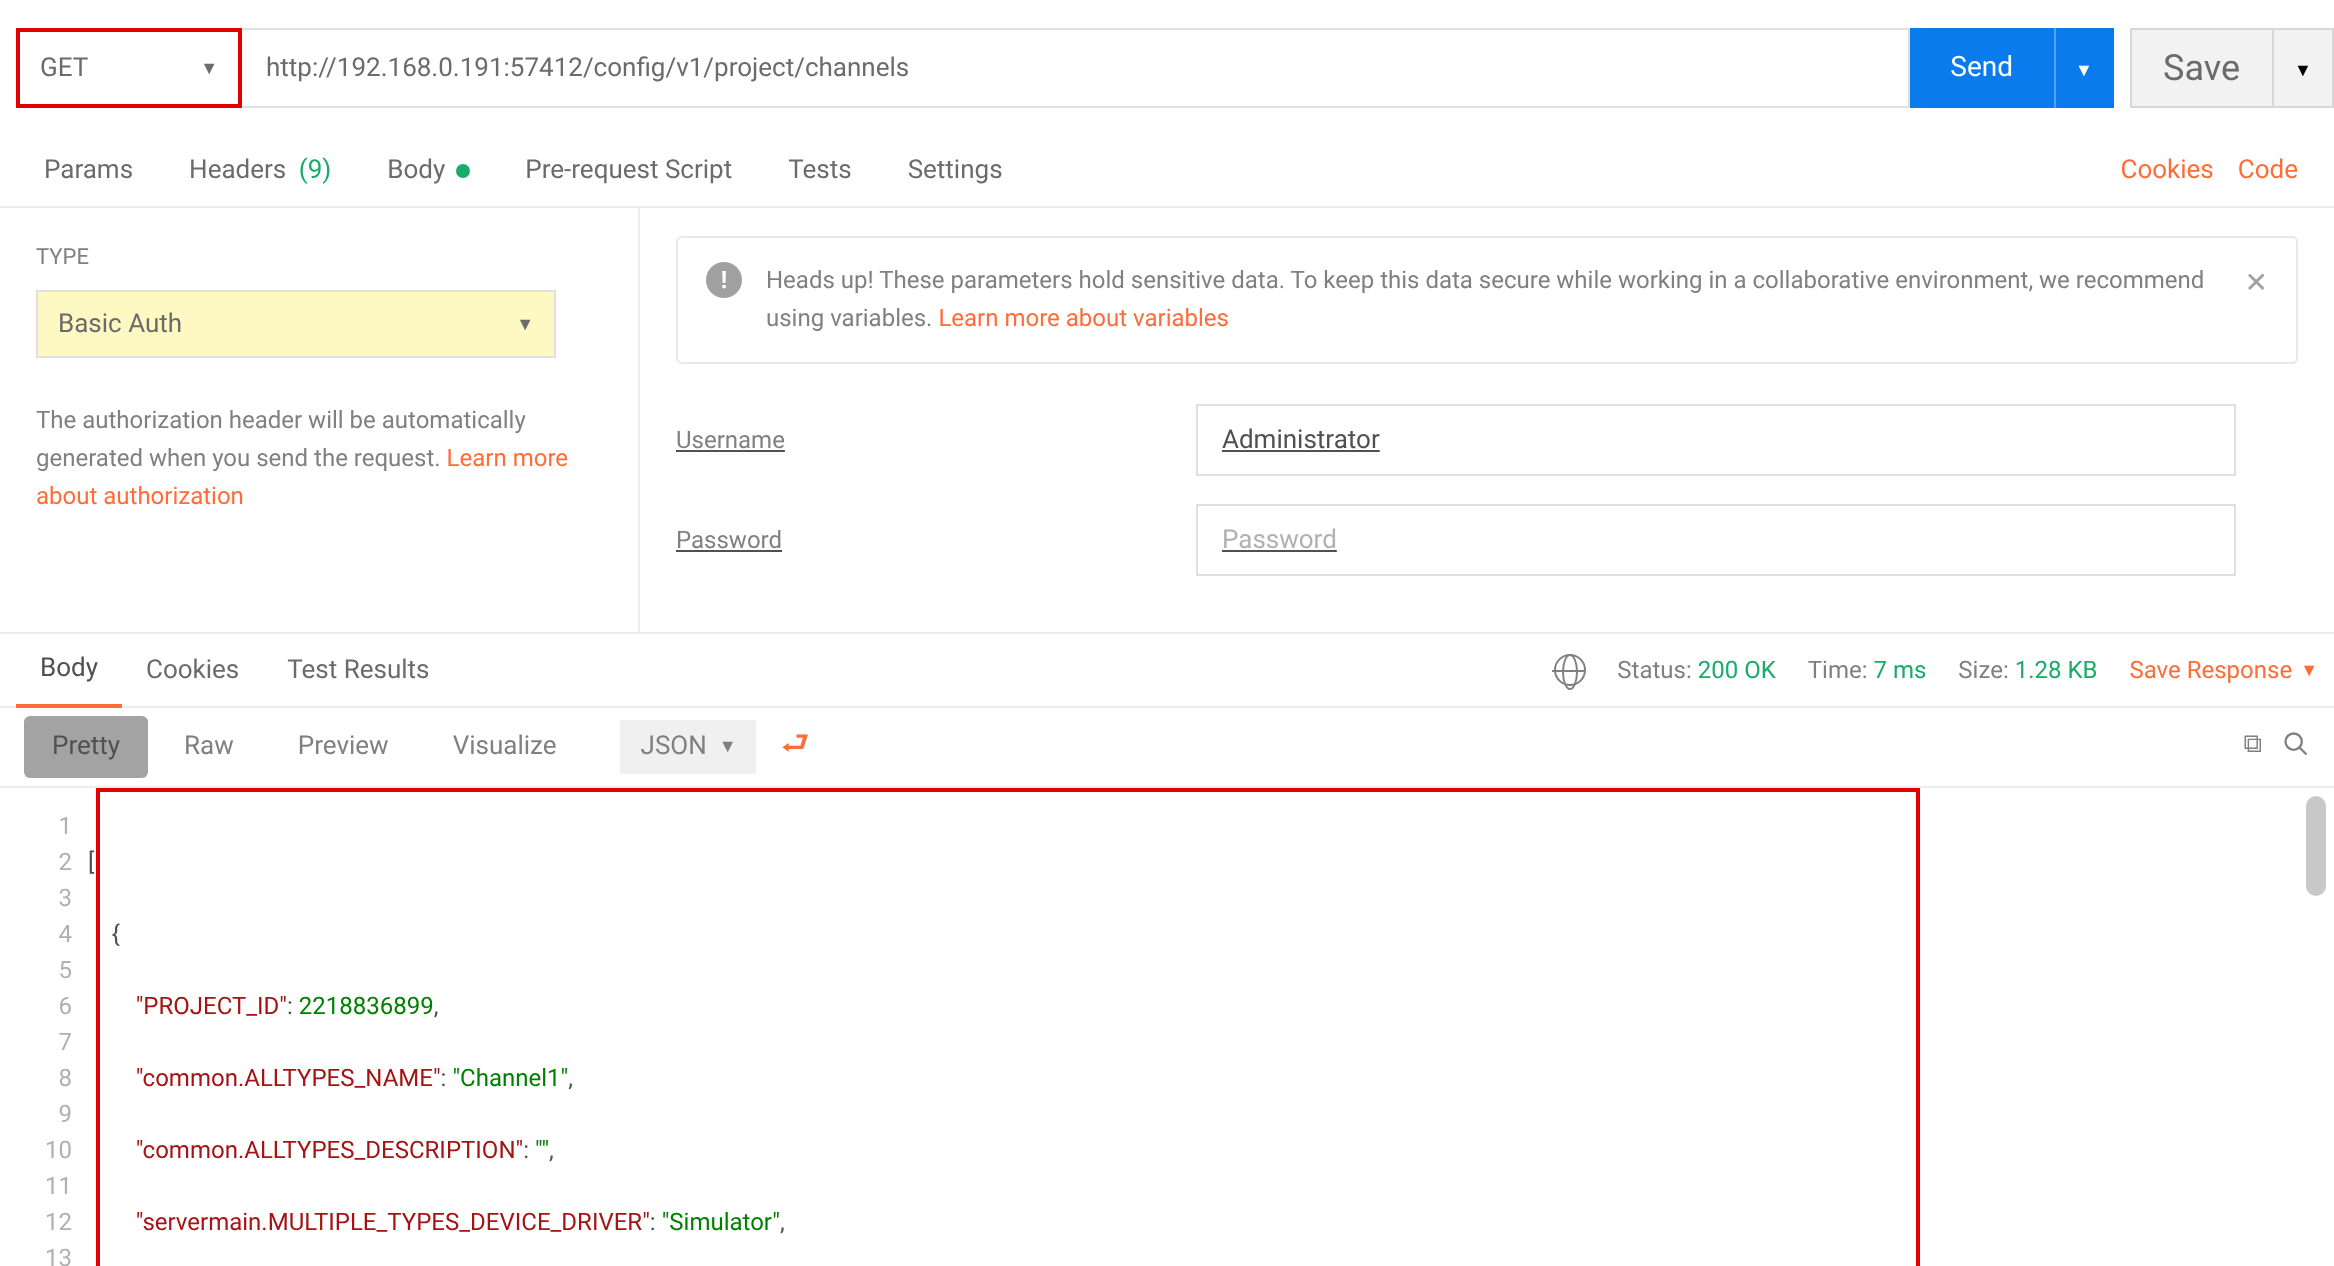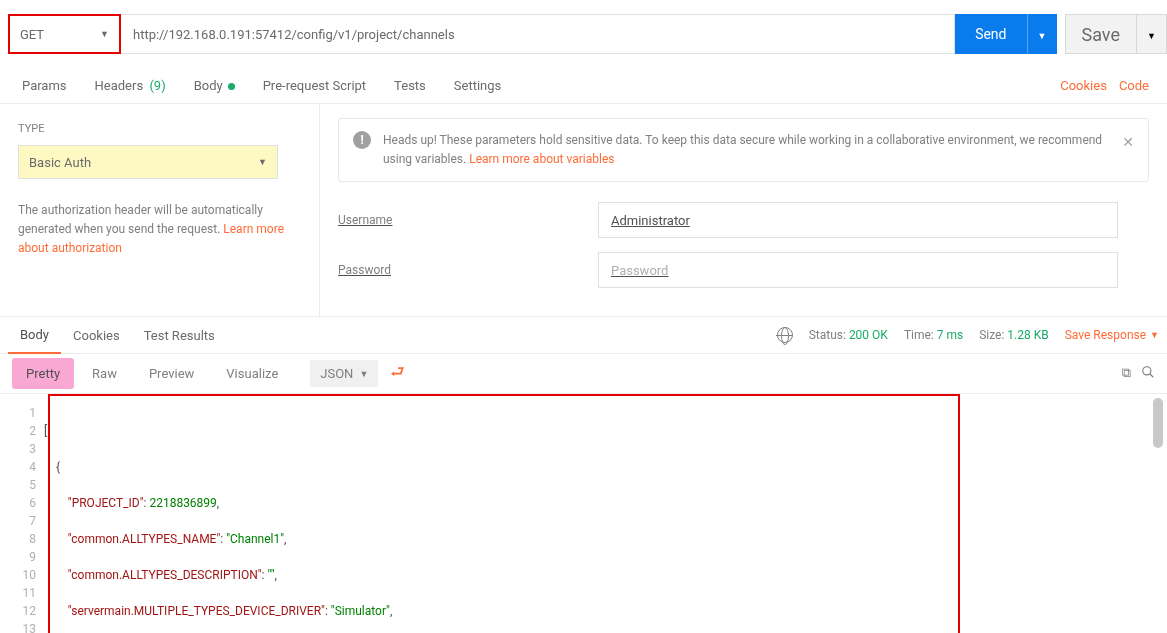--- a/index.html
+++ b/index.html
@@ -38,21 +38,21 @@
 .rsp-tab { padding:10px 12px; color:#6b6b6b; cursor:pointer; font-size:13px; }
 .rsp-tab.active { color:#505050; border-bottom:2px solid #ff6c37; margin-bottom:-1px; }
 .resp-meta { margin-left:auto; display:flex; align-items:center; gap:16px; font-size:12px; color:#808080; }
 .resp-meta .grn { color:#1aab69; }
 .save-resp { color:#ff6c37; cursor:pointer; display:flex; align-items:center; gap:4px; }
 .globe-icon { width:16px; height:16px; border:1.5px solid #808080; border-radius:50%; position:relative; }
 .globe-icon::before { content:""; position:absolute; top:-1.5px; left:50%; width:6px; height:16px; border:1.5px solid #808080; border-radius:50%; transform:translateX(-50%); }
 .globe-icon::after { content:""; position:absolute; top:50%; left:-1.5px; width:16px; height:0; border-top:1.5px solid #808080; }
 .view-bar { display:flex; align-items:center; border-bottom:1px solid #ececec; padding:4px 12px; gap:4px; }
 .vtab { padding:8px 14px; color:#808080; cursor:pointer; font-size:13px; }
-.vtab.active { background:#f9a8d4; color:#505050; border-radius:3px; }
+.vtab.active { background:#a3a3a3; color:#505050; border-radius:3px; }
 .fmt-dd { padding:6px 10px; background:#f0f0f0; color:#808080; cursor:pointer; margin-left:14px; display:flex; align-items:center; gap:6px; }
 .wrap-icon { color:#ff6c37; font-size:16px; margin-left:8px; cursor:pointer; }
 .view-right { margin-left:auto; display:flex; gap:10px; color:#808080; }
 .view-right span { cursor:pointer; }
 .code-area { display:flex; font-family:Consolas,Monaco,monospace; font-size:12px; position:relative; }
 .gutter { width:44px; text-align:right; color:#b0b0b0; padding:10px 8px 10px 0; line-height:18px; }
 .gutter div { height:18px; }
 .code-body { flex:1; padding:10px 0; line-height:18px; white-space:pre; }
 .code-body .ln { height:18px; }
 .k-key { color:#a31515; }

